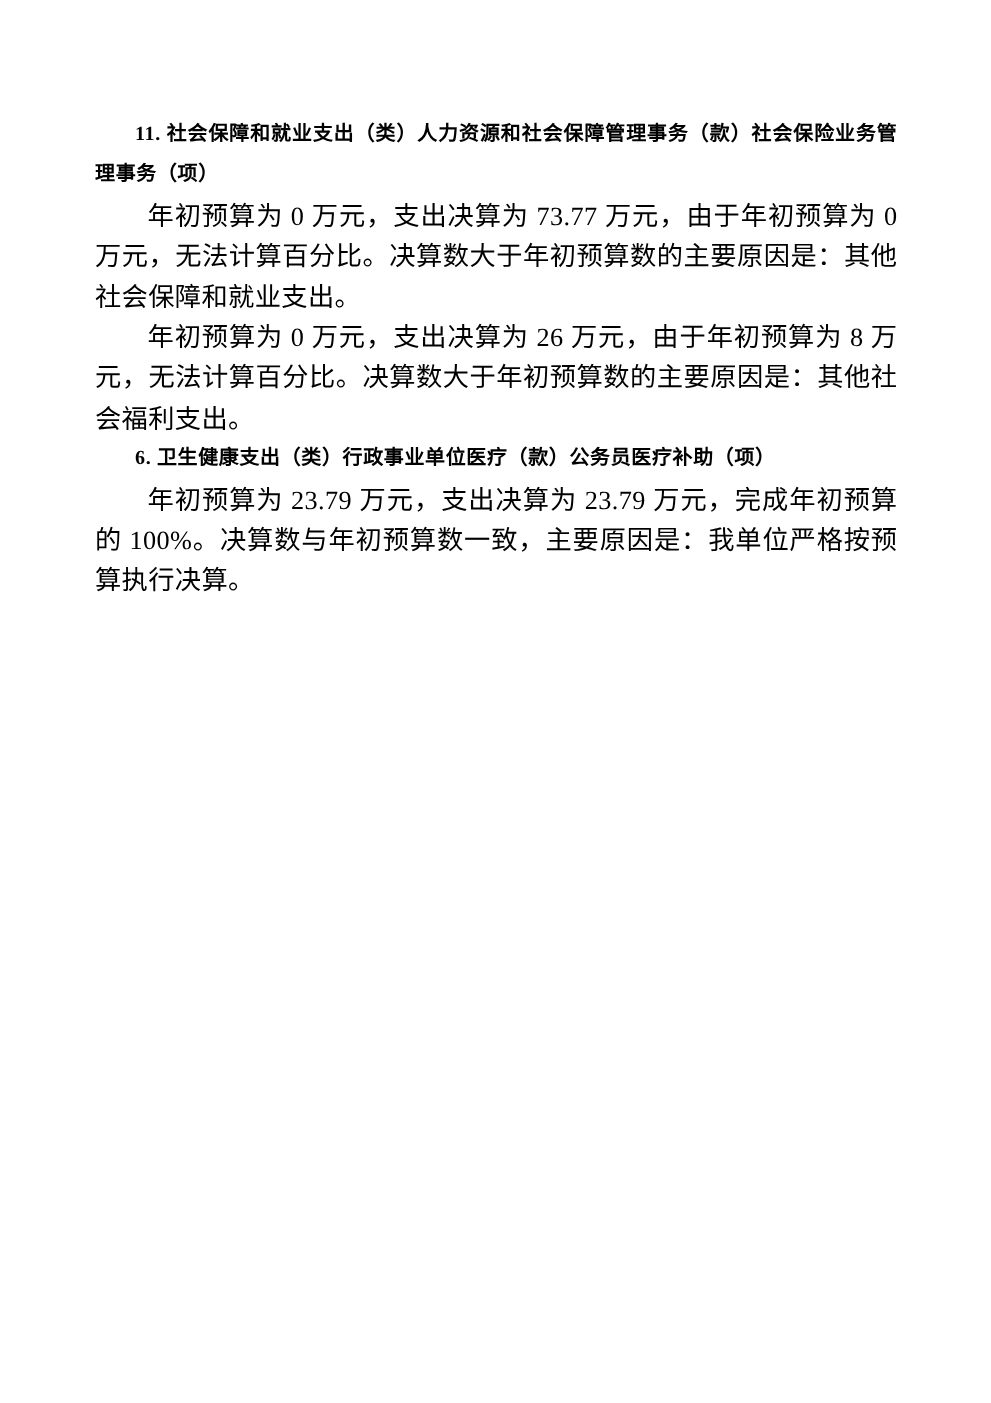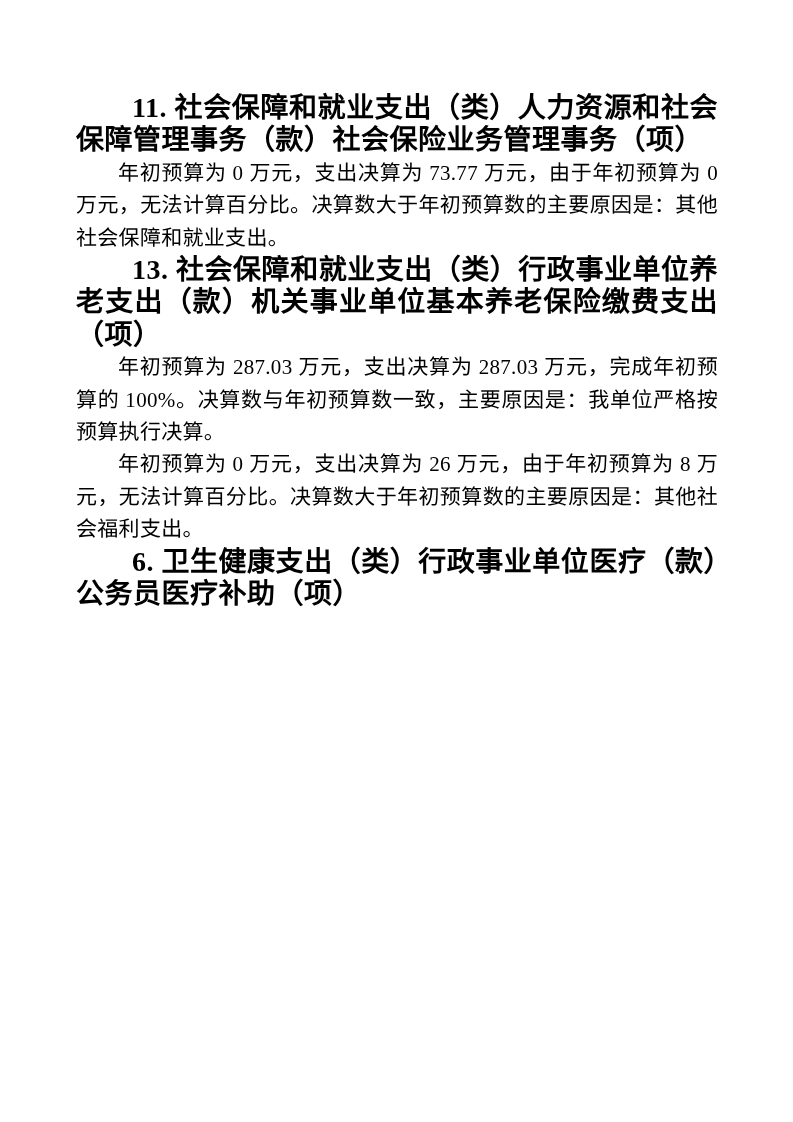--- a/index.html
+++ b/index.html
@@ -23,21 +23,21 @@
     text-align: justify;
     text-justify: inter-character;
   }
   .budget-section {
     margin: 0;
     padding: 0;
   }
   .section-heading {
     margin: 0;
     padding: 0;
-    font-size: 28px;
+    font-size: 16px;
     font-weight: 700;
     line-height: 32.4px;
     text-indent: 2em;
     letter-spacing: 0.5px;
   }
   .section-body {
     margin: 0;
     padding: 0;
     font-weight: 400;
     text-indent: 2em;
@@ -48,27 +48,24 @@
 <body>
 
 <div class="page" style="background: rgb(255, 255, 255); color: rgb(0, 0, 0);">
   <div id="sections">
   <section class="budget-section">
     <h2 class="section-heading">11. 社会保障和就业支出（类）人力资源和社会保障管理事务（款）社会保险业务管理事务（项）</h2>
     <p class="section-body">年初预算为 0 万元，支出决算为 73.77 万元，由于年初预算为 0 万元，无法计算百分比。决算数大于年初预算数的主要原因是：其他社会保障和就业支出。</p>
   </section>
 
 
-  <section class="budget-section">
-    <h2 class="section-heading">13. 社会保障和就业支出（类）行政事业单位养老支出（款）机关事业单位基本养老保险缴费支出（项）</h2>
-    <p class="section-body">年初预算为 287.03 万元，支出决算为 287.03 万元，完成年初预算的 100%。决算数与年初预算数一致，主要原因是：我单位严格按预算执行决算。</p>
-  </section>
 
   <section class="budget-section">
     <p class="section-body">年初预算为 0 万元，支出决算为 26 万元，由于年初预算为 8 万元，无法计算百分比。决算数大于年初预算数的主要原因是：其他社会福利支出。</p>
   </section>
 
 
   <section class="budget-section">
     <h2 class="section-heading">6. 卫生健康支出（类）行政事业单位医疗（款）公务员医疗补助（项）</h2>
+    <p class="section-body">年初预算为 23.79 万元，支出决算为 23.79 万元，完成年初预算的 100%。决算数与年初预算数一致，主要原因是：我单位严格按预算执行决算。</p>
   </section>
 </div>
 </div>
 
 </body></html>

